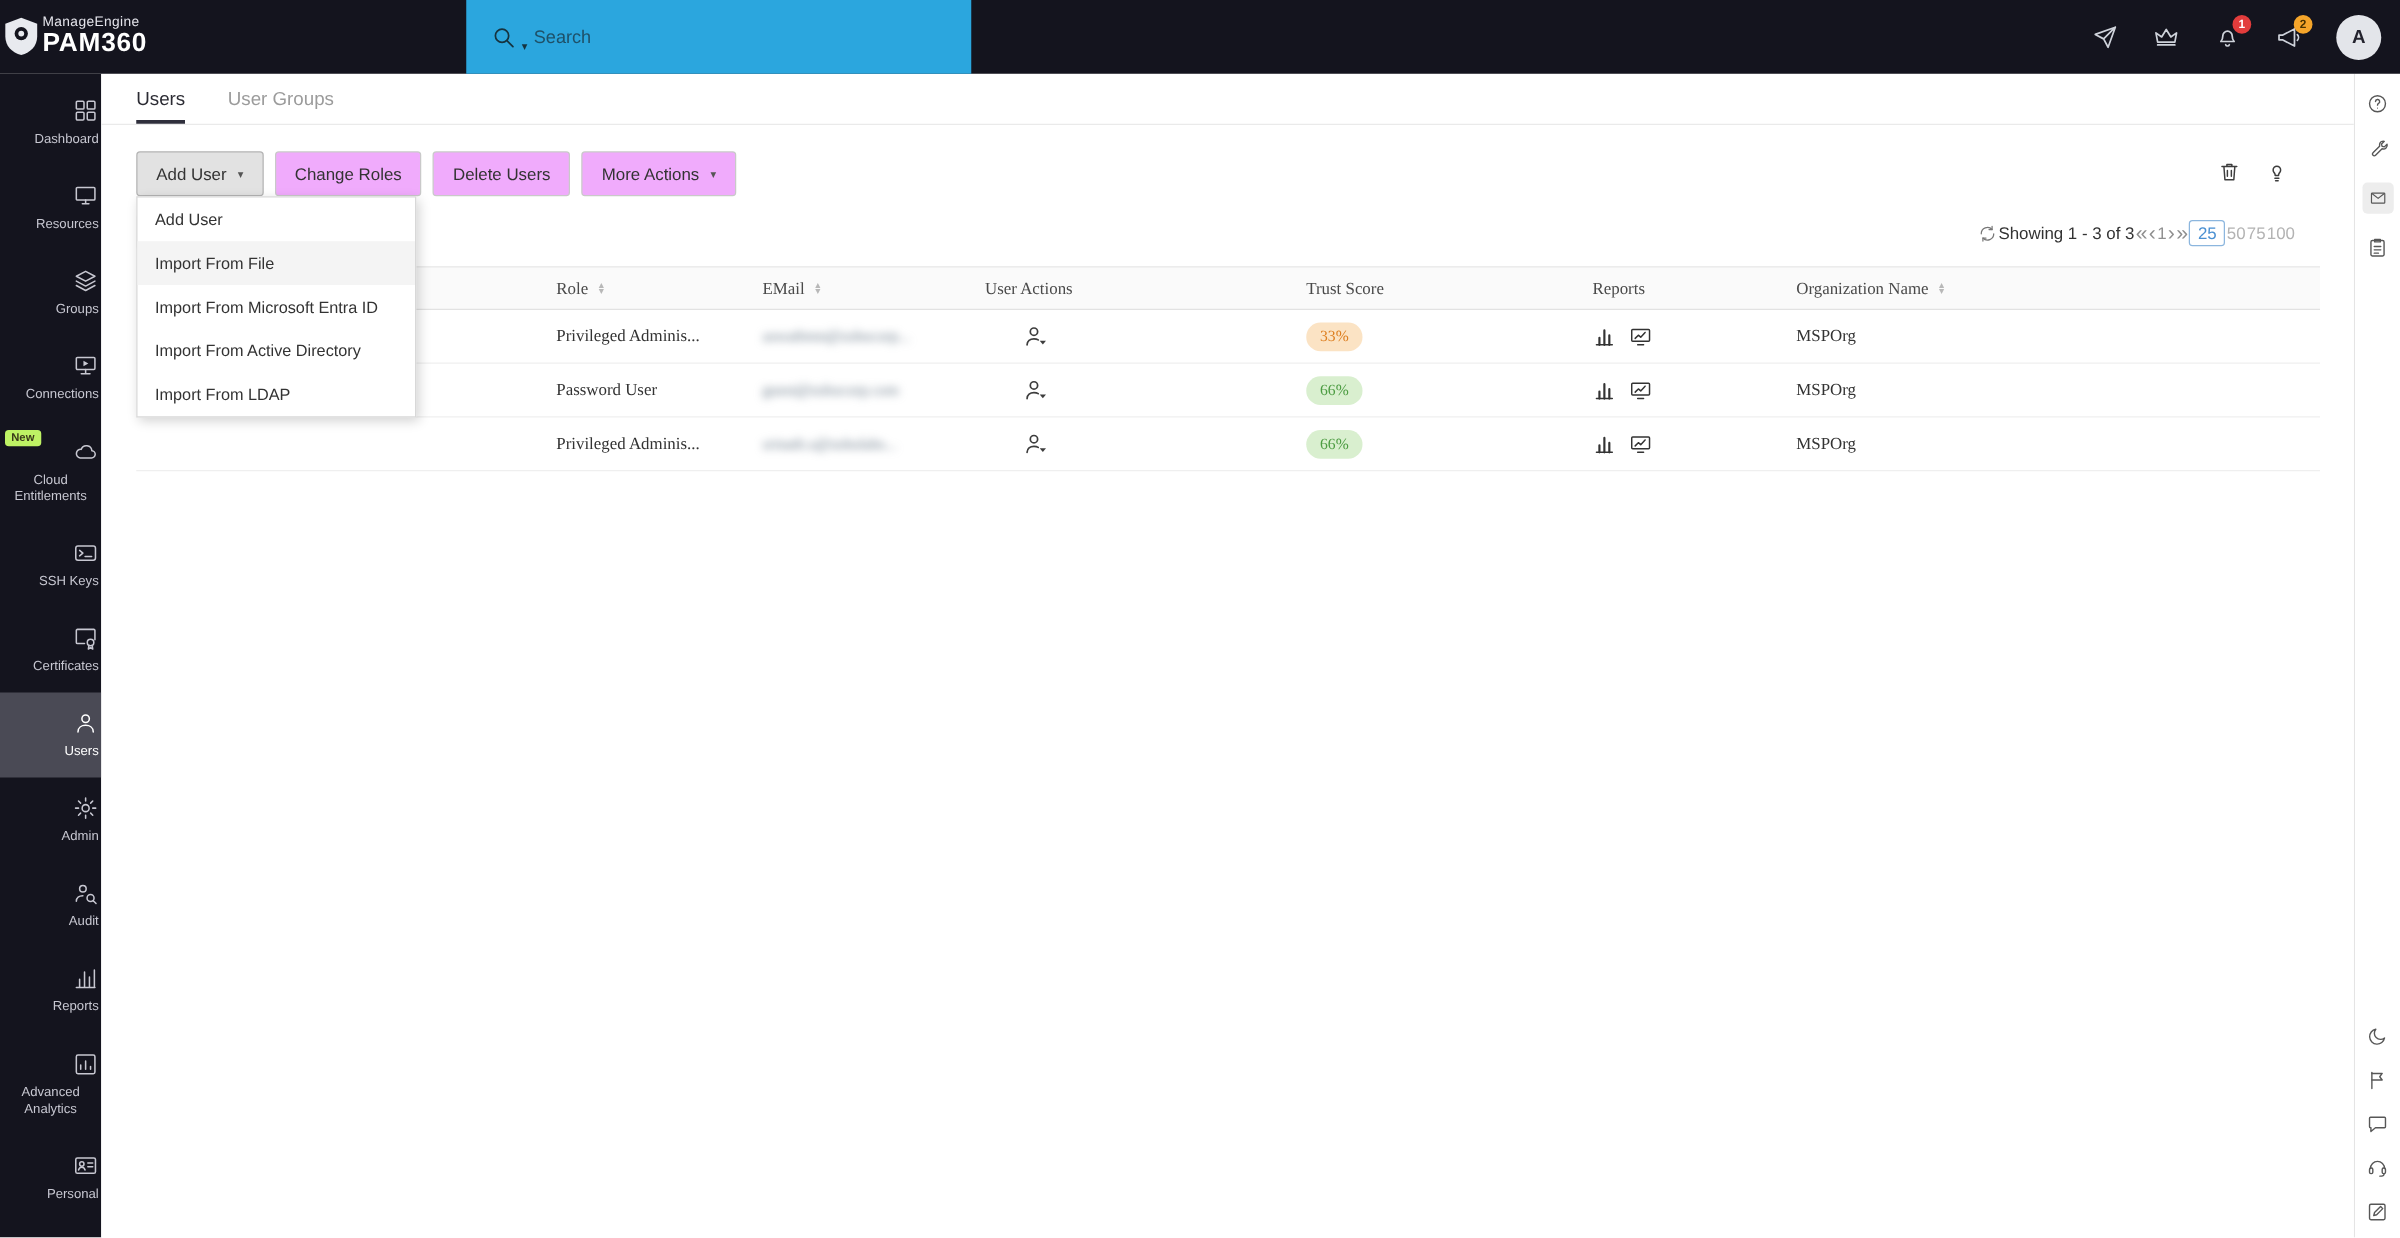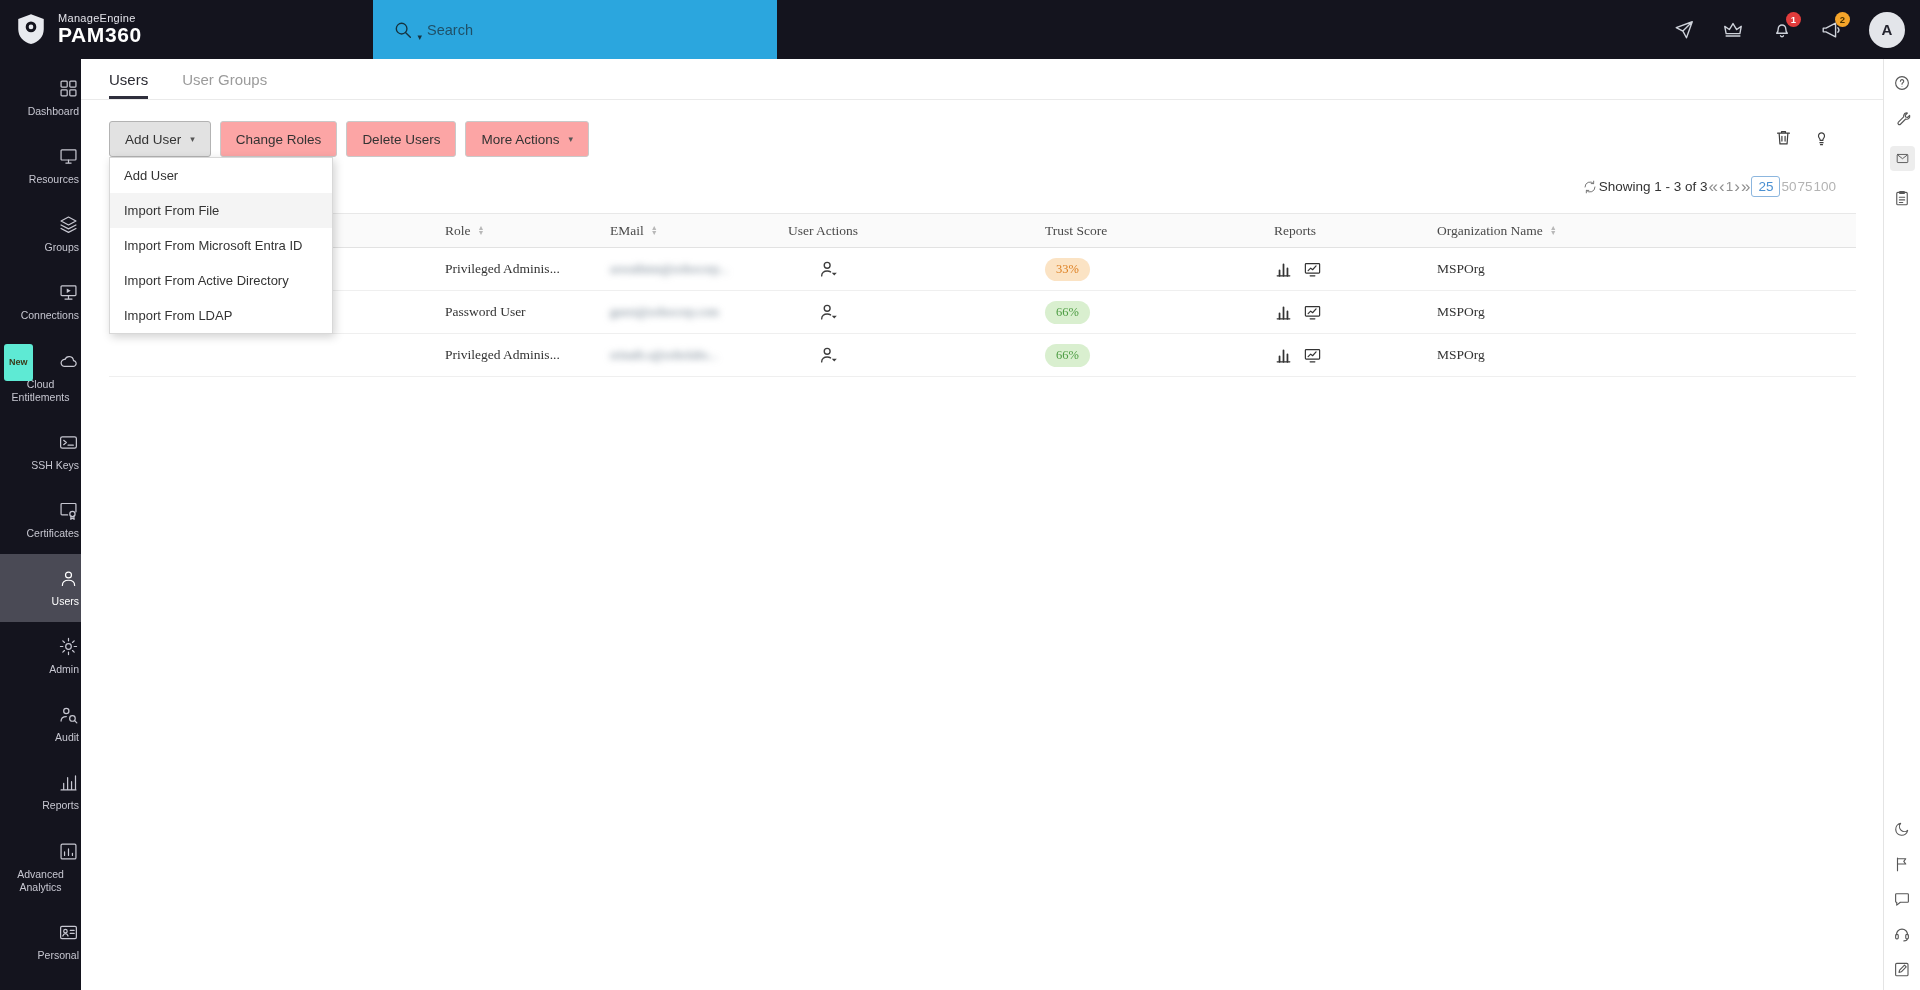--- a/index.html
+++ b/index.html
@@ -1,21 +1,21 @@
 <!DOCTYPE html>
 <html><head>
 <meta charset="utf-8">
 <style>
   * { box-sizing: border-box; margin: 0; padding: 0; }
   html,body { width:1920px; height:990px; overflow:hidden; font-family:"Liberation Sans", sans-serif; background:#fff; }
   svg { fill:none; stroke:currentColor; stroke-width:1.5; stroke-linecap:round; stroke-linejoin:round; display:block; }
 
   
   .topbar { height:59px; background:#14141e; display:flex; align-items:center; position:relative; z-index:30; }
-  .brand { display:flex; align-items:center; gap:10px; padding-left:14px; }
+  .brand { display:flex; align-items:center; }
   .brand-text .l1 { font-size:11px; color:#e3e3ea; letter-spacing:.3px; }
   .brand-text .l2 { font-size:21px; font-weight:bold; color:#fff; letter-spacing:.6px; line-height:1.05; }
   .searchbox { position:absolute; left:373px; top:0; width:404px; height:59px; background:#2ba6de; display:flex; align-items:center; gap:13px; padding:0 19px; color:#16333f; }
   .search-icon-wrap { position:relative; width:22px; height:22px; }
   .search-caret { position:absolute; right:-8px; bottom:-1px; font-size:9px; color:#16333f; }
   .search-input { background:transparent; border:none; outline:none; font-size:14.5px; color:#14303d; width:280px; font-family:inherit; }
   .search-input::placeholder { color:#1d4254; opacity:.85; }
   .topbar-right { margin-left:auto; display:flex; align-items:center; gap:27px; padding-right:15px; color:#ced2da; }
   .tb-icon { position:relative; width:22px; height:22px; cursor:pointer; }
   .nbadge { position:absolute; top:-7px; right:-8px; min-width:15px; height:15px; border-radius:8px; font-size:9.5px; display:flex; align-items:center; justify-content:center; color:#fff; padding:0 3px; font-weight:bold; }
@@ -24,30 +24,30 @@
   .avatar { width:36px; height:36px; border-radius:50%; background:#e3e5ea; color:#23232e; font-weight:bold; font-size:15px; display:flex; align-items:center; justify-content:center; cursor:pointer; }
 
   
   .app { display:flex; height:931px; }
 
   
   .sidebar { width:81px; background:#14141e; flex-shrink:0; display:flex; flex-direction:column; padding-top:5px; }
   .side-item { display:flex; flex-direction:column; align-items:flex-end; gap:6px; padding:14px 2px; color:#c7c7d1; font-size:10.5px; text-align:center; line-height:1.25; position:relative; cursor:pointer; }
   .side-item svg { width:21px; height:21px; stroke-width:1.4; }
   .side-item.active { background:#4a4a55; color:#fff; }
-  .new-badge { position:absolute; top:7px; left:4px; background:#5eead4; color:#3a3a1a; font-size:9px; padding:13px 5px; border-radius:3px; font-weight:bold; }
+  .new-badge { position:absolute; top:7px; left:4px; background:#bef264; color:#3a3a1a; font-size:9px; padding:1px 5px; border-radius:3px; font-weight:bold; }
 
   
   .main { flex:1; position:relative; background:#fff; }
   .tabs { height:41px; border-bottom:1px solid #eaeaea; display:flex; gap:34px; align-items:flex-end; padding-left:28px; }
   .tab { font-size:15px; color:#9b9b9b; padding-bottom:11px; cursor:pointer; }
   .tab.active { color:#2b2b33; border-bottom:3px solid #2f2f3c; padding-bottom:8px; }
 
   .toolbar { position:absolute; top:62px; left:28px; display:flex; gap:9px; }
-  .btn { height:36px; border:1px solid #c9c9c9; border-radius:3px; background:#fca5a5; font-size:13.5px; color:#333; padding:0 15px; display:flex; align-items:center; gap:9px; cursor:pointer; font-family:inherit; }
+  .btn { height:36px; border:1px solid #c9c9c9; border-radius:3px; background:#f0abfc; font-size:13.5px; color:#333; padding:0 15px; display:flex; align-items:center; gap:9px; cursor:pointer; font-family:inherit; }
   .btn.pressed { background:#e2e2e2; border-color:#b3b3b3; }
   .caret { font-size:9px; color:#555; }
 
   .toolbar-icons { position:absolute; top:69px; right:52px; display:flex; gap:19px; color:#3d3d3d; }
   .toolbar-icons svg { width:19px; height:19px; cursor:pointer; }
 
   .row2 { position:absolute; top:112px; left:28px; display:flex; gap:17px; }
   .iconbtn { width:38px; height:29px; border:1px solid #c9c9c9; border-radius:3px; background:#fff; display:flex; align-items:center; justify-content:center; color:#444; cursor:pointer; }
   .iconbtn svg { width:16px; height:16px; }
 

